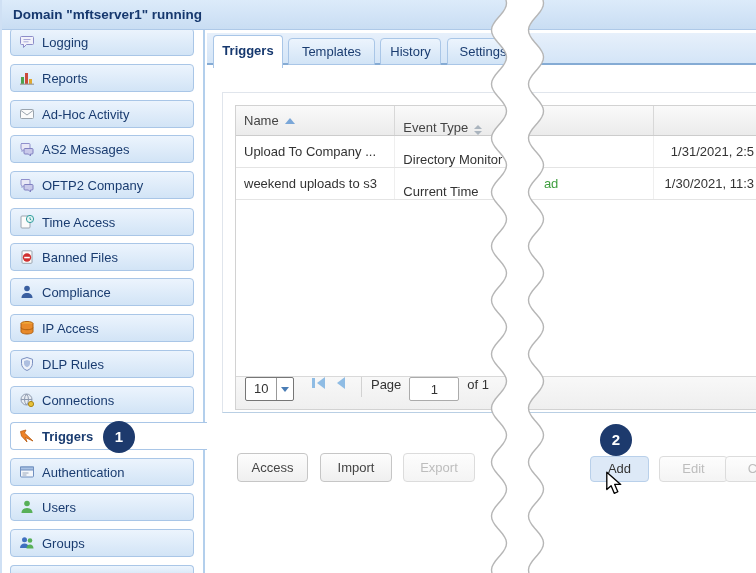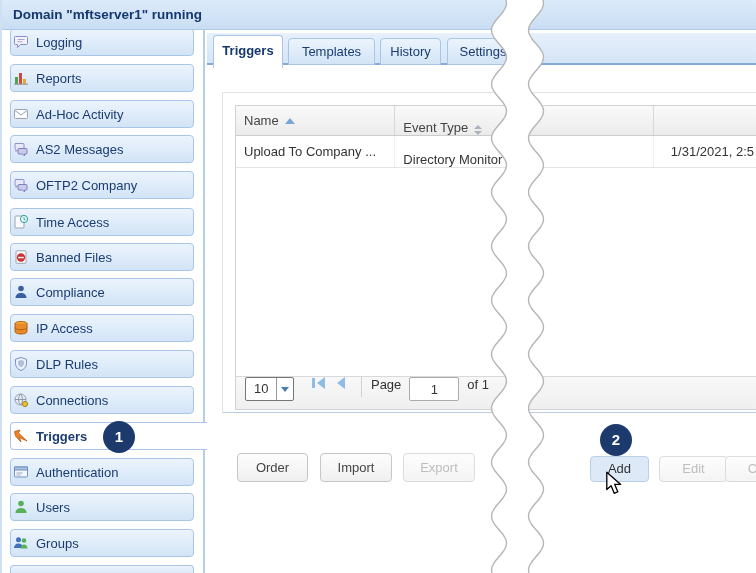--- a/index.html
+++ b/index.html
@@ -16,21 +16,21 @@
     line-height:29px; padding-left:13px;
     font-size:13.5px; font-weight:bold; color:#16386e;
   }
   .left-edge { position:absolute; left:0; top:0; width:2px; height:573px; background:#cfe0f4; z-index:11; }
   
   .sidebar { position:absolute; left:0; top:30px; width:205px; height:543px; background:#fff; border-right:2px solid #b3cfec; }
   .sbitem {
     position:absolute; left:10px; width:184px; height:28px;
     background:linear-gradient(#ecf4fd,#d2e4f6);
     border:1px solid #a9c6e7; border-radius:4px;
-    display:flex; align-items:center; padding-left:2px; gap:7px;
+    display:flex; align-items:center; padding-left:8px; gap:7px;
     font-size:13px; color:#1a3c70; cursor:pointer;
   }
   .sbitem.selected {
     width:197px; background:#fff; border-right:none;
     border-radius:4px 0 0 4px; font-weight:bold; z-index:3;
   }
   .sbitem.partial { height:12px; border-bottom:none; border-radius:4px 4px 0 0; }
   .sbicon { width:16px; height:16px; flex:0 0 16px; display:inline-block; }
   .sbicon svg { width:16px; height:16px; display:block; }
   
@@ -294,20 +294,26 @@
     <div class="gh c3"></div>
     <div class="gh c4"></div>
   </div>
 
   <div class="grow">
     <div class="gc c1">Upload To Company ...</div>
     <div class="gc c2">Directory Monitor</div>
     <div class="gc c3"></div>
     <div class="gc c4">1/31/2021, 2:5</div>
   </div>
+  <div class="grow">
+    <div class="gc c1">weekend uploads to s3</div>
+    <div class="gc c2">Current Time</div>
+    <div class="gc c3 green">ad</div>
+    <div class="gc c4">1/30/2021, 11:3</div>
+  </div>
 
   <div class="pager">
     <div class="pgsize">
       <span class="num">10</span>
       <span class="chev">
           <i class="tri-down"></i>
         </span>
     </div>
     <span class="navbtn">
         <i class="bar"></i>
@@ -316,21 +322,21 @@
     <span class="navbtn" style="margin-left:12px">
         <i class="tri-left"></i>
       </span>
     <i class="vsep"></i>
     <span class="pglabel">Page</span>
     <input class="pginput" value="1" style="">
     <span class="oflabel">of 1</span>
   </div>
 </div>
 
-<div class="btn" style="left:237px; top:453px; width:71px">Order</div>
+<div class="btn" style="left:237px; top:453px; width:71px">Access</div>
 <div class="btn" style="left:320px; top:453px; width:72px">Import</div>
 <div class="btn disabled" style="left:403px; top:453px; width:72px">Export</div>
 
 <div class="btn hover" style="left:590px; top:456px; width:59px; height:26px; line-height:24px">Add</div>
 <div class="btn disabled" style="left:659px; top:456px; width:69px; height:26px; line-height:24px">Edit</div>
 <div class="btn disabled" style="left:725px; top:456px; width:62px; height:26px; line-height:24px">Co</div>
 
 <div class="badge" style="left:103px; top:421px">1</div>
 <div class="badge" style="left:600px; top:424px">2</div>
 

